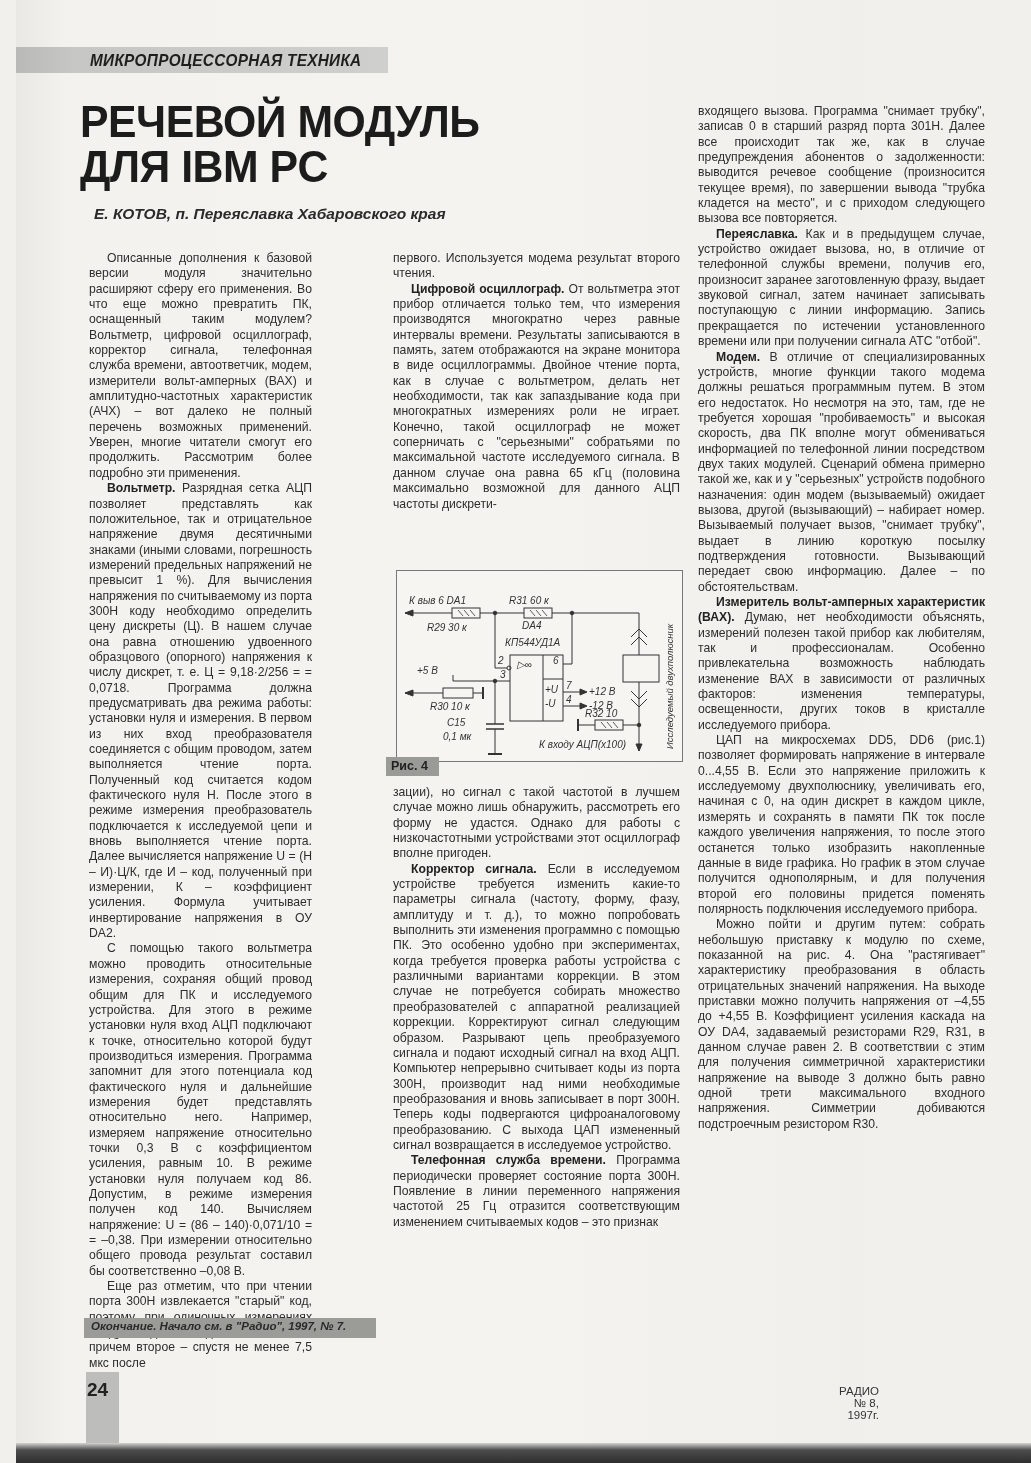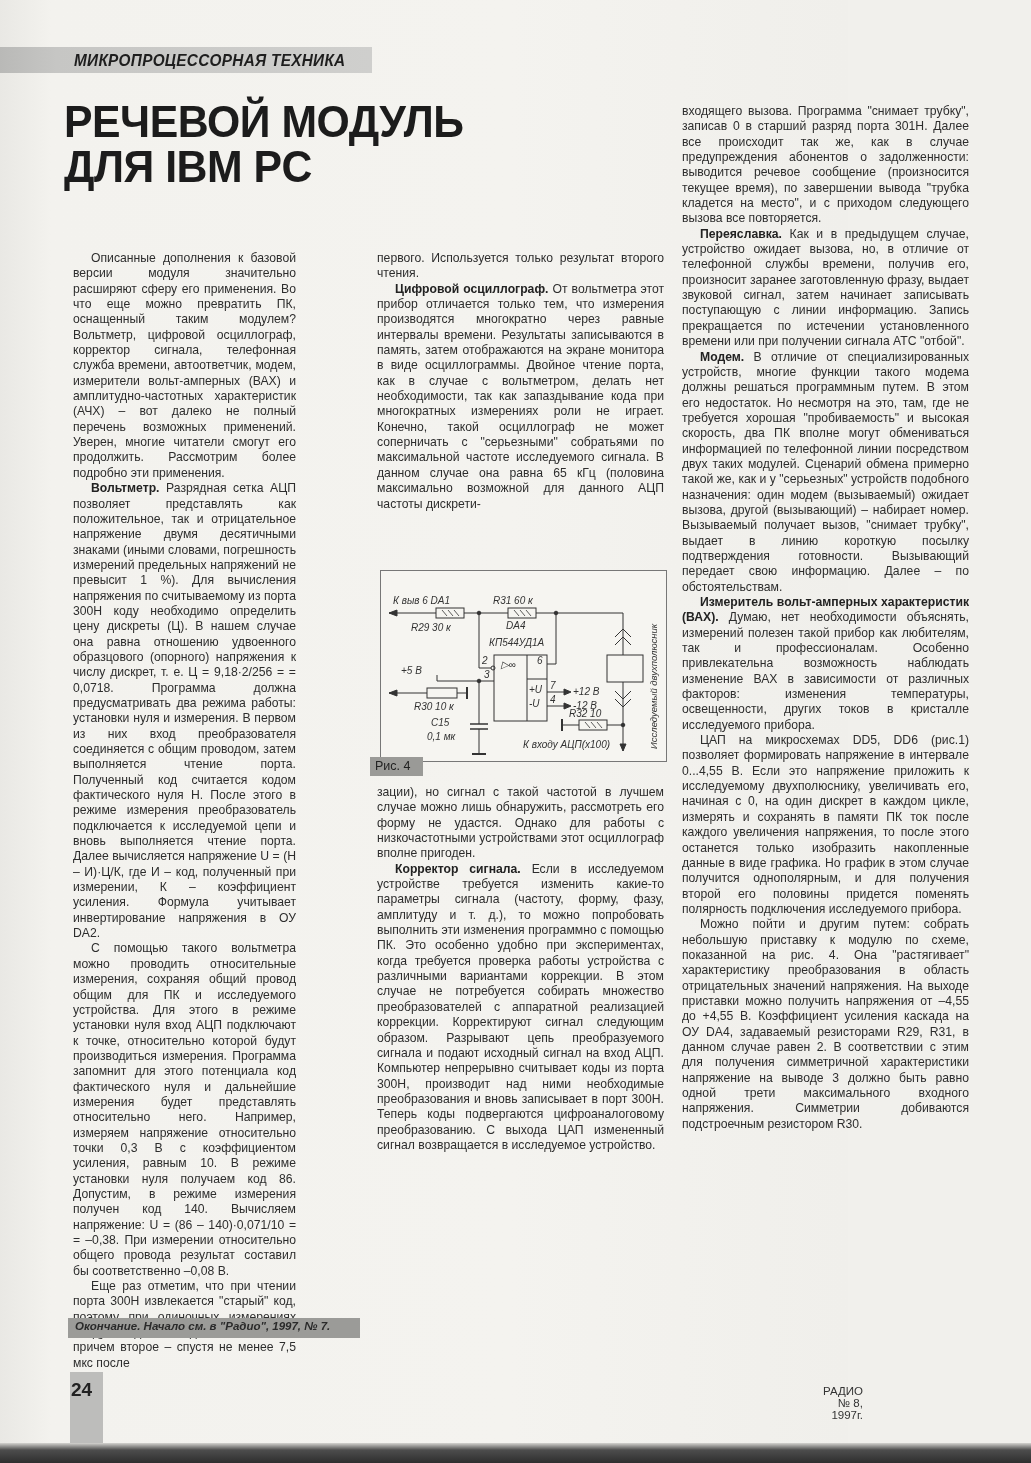--- a/index.html
+++ b/index.html
@@ -1,66 +1,67 @@
 <!DOCTYPE html>
 <html><head>
 <meta charset="utf-8">
 <style>
   html,body{margin:0;padding:0;}
   body{width:1031px;height:1463px;background:#f1f0ec;position:relative;overflow:hidden;font-family:"Liberation Sans",sans-serif;color:#2a2a2a;}
-  .page{position:absolute;left:0;top:0;width:848px;height:1463px;background:linear-gradient(90deg,#e9e8e4 0%,#f3f2ee 6%,#f4f3ef 60%,#f0efeb 100%);}
+  .page{position:absolute;left:16px;top:0;width:848px;height:1463px;background:linear-gradient(90deg,#e9e8e4 0%,#f3f2ee 6%,#f4f3ef 60%,#f0efeb 100%);}
   .rubric-bar{position:absolute;left:0;top:47px;width:372px;height:26px;background:linear-gradient(90deg,#b9b9b7 0%,#c6c6c4 15%,#cfcfcd 100%);}
   .rubric{position:absolute;left:74px;top:51px;font-family:"Liberation Sans",sans-serif;font-weight:bold;font-style:italic;font-size:16.5px;letter-spacing:0.3px;color:#1e1e1e;transform:scaleX(0.93);transform-origin:left top;}
   .title{position:absolute;left:64px;top:99px;font-family:"Liberation Sans",sans-serif;font-weight:bold;font-size:45px;line-height:45px;color:#1c1c1c;letter-spacing:-0.5px;transform:scaleX(0.95);transform-origin:left top;}
   .author{position:absolute;left:78px;top:205px;font-family:"Liberation Sans",sans-serif;font-weight:bold;font-style:italic;font-size:15.5px;color:#2a2a2a;}
   .col{position:absolute;font-size:12.2px;line-height:15.35px;text-align:justify;color:#2d2d2d;}
   .col p{margin:0;text-indent:18px;}
   .col p.noindent{text-indent:0;}
   .col b{color:#222;}
   #col1{left:73px;top:251px;width:223px;}
   #col2{left:377px;top:251px;width:287px;}
   #col2b{left:377px;top:785px;width:287px;}
   #col3{left:682px;top:104px;width:287px;}
   .footnote-bar{position:absolute;left:68px;top:1318px;width:292px;height:20px;background:#9b9b98;}
   .footnote{position:absolute;left:75px;top:1320px;font-size:11.5px;font-weight:bold;font-style:italic;color:#2a2a2a;white-space:nowrap;}
   .figure{position:absolute;left:380px;top:570px;width:285px;height:190px;border:1px solid #777;background:#f6f5f1;}
   .fig-label-bg{position:absolute;left:370px;top:757px;width:53px;height:19px;background:#9a9a97;}
-  .fig-label{position:absolute;left:375px;top:759px;font-weight:normal;font-size:12.5px;color:#222;}
+  .fig-label{position:absolute;left:375px;top:759px;font-weight:bold;font-size:12.5px;color:#222;}
   .page-num-bar{position:absolute;left:70px;top:1372px;width:33px;height:72px;background:#bdbdbb;}
   .page-num{position:absolute;left:71px;top:1379px;font-weight:bold;font-size:19px;color:#222;text-align:right;}
   .mag{position:absolute;left:823px;top:1385px;font-size:11.5px;color:#333;text-align:right;}
   .bottom-edge{position:absolute;left:0;top:1443px;width:1031px;height:20px;background:linear-gradient(180deg,#d4d3cf 0%,#4d4d4d 35%,#2e2e2e 100%);}
   svg text{font-family:"Liberation Sans",sans-serif;font-style:italic;}
 </style>
 </head>
 <body>
 
 <div class="page">
 
   <div class="rubric-bar"></div>
   <div class="rubric">МИКРОПРОЦЕССОРНАЯ ТЕХНИКА</div>
 
   <div class="title">
     <div>РЕЧЕВОЙ МОДУЛЬ</div>
     <div>ДЛЯ IBM PC</div>
   </div>
 
+  <div class="author">Е. КОТОВ, п. Переяславка Хабаровского края</div>
 
   <div class="col" id="col1">
     <p>Описанные дополнения к базовой версии модуля значительно расширяют сферу его применения. Во что еще можно превратить ПК, оснащенный таким модулем? Вольтметр, цифровой осциллограф, корректор сигнала, телефонная служба времени, автоответчик, модем, измерители вольт-амперных (ВАХ) и амплитудно-частотных характеристик (АЧХ) – вот далеко не полный перечень возможных применений. Уверен, многие читатели смогут его продолжить. Рассмотрим более подробно эти применения.</p>
     <p><b>Вольтметр.</b><span> Разрядная сетка АЦП позволяет представлять как положительное, так и отрицательное напряжение двумя десятичными знаками (иными словами, погрешность измерений предельных напряжений не превысит 1 %). Для вычисления напряжения по считываемому из порта 300Н коду необходимо определить цену дискреты (Ц). В нашем случае она равна отношению удвоенного образцового (опорного) напряжения к числу дискрет, т. е. Ц = 9,18·2/256 = = 0,0718. Программа должна предусматривать два режима работы: установки нуля и измерения. В первом из них вход преобразователя соединяется с общим проводом, затем выполняется чтение порта. Полученный код считается кодом фактического нуля Н. После этого в режиме измерения преобразователь подключается к исследуемой цепи и вновь выполняется чтение порта. Далее вычисляется напряжение U = (Н – И)·Ц/К, где И – код, полученный при измерении, К – коэффициент усиления. Формула учитывает инвертирование напряжения в ОУ DA2.</span></p>
     <p>С помощью такого вольтметра можно проводить относительные измерения, сохраняя общий провод общим для ПК и исследуемого устройства. Для этого в режиме установки нуля вход АЦП подключают к точке, относительно которой будут производиться измерения. Программа запомнит для этого потенциала код фактического нуля и дальнейшие измерения будет представлять относительно него. Например, измеряем напряжение относительно точки 0,3 В с коэффициентом усиления, равным 10. В режиме установки нуля получаем код 86. Допустим, в режиме измерения получен код 140. Вычисляем напряжение: U = (86 – 140)·0,071/10 = = –0,38. При измерении относительно общего провода результат составил бы соответственно –0,08 В.</p>
     <p>Еще раз отметим, что при чтении порта 300Н извлекается "старый" код, поэтому при одиночных измерениях следует делать двойное чтение, причем второе – спустя не менее 7,5 мкс после</p>
   </div>
 
   <div class="footnote-bar"></div>
   <div class="footnote">Окончание. Начало см. в "Радио", 1997, № 7.</div>
 
   <div class="col" id="col2">
-    <p class="noindent">первого. Используется только результат второго чтения.</p>
+    <p class="noindent">первого. Используется модема результат второго чтения.</p>
     <p><b>Цифровой осциллограф.</b><span> От вольтметра этот прибор отличается только тем, что измерения производятся многократно через равные интервалы времени. Результаты записываются в память, затем отображаются на экране монитора в виде осциллограммы. Двойное чтение порта, как в случае с вольтметром, делать нет необходимости, так как запаздывание кода при многократных измерениях роли не играет. Конечно, такой осциллограф не может соперничать с "серьезными" собратьями по максимальной частоте исследуемого сигнала. В данном случае она равна 65 кГц (половина максимально возможной для данного АЦП частоты дискрети-</span></p>
   </div>
 
   <div class="figure">
     <svg width="285" height="190" viewBox="0 0 285 190" stroke="#333" fill="none" stroke-width="1">
 
       <line x1="8" y1="42" x2="55" y2="42"></line>
       <polygon points="8,42 16,39 16,45" fill="#333"></polygon>
       <rect x="55" y="37" width="28" height="10"></rect>
       <line x1="83" y1="42" x2="127" y2="42"></line>
@@ -152,20 +153,21 @@
         <text x="0" y="0" transform="translate(276,178) rotate(-90)" font-size="9.5">Исследуемый двухполюсник</text>
       </g>
     </svg>
   </div>
   <div class="fig-label-bg"></div>
   <div class="fig-label">Рис. 4</div>
 
   <div class="col" id="col2b">
     <p class="noindent">зации), но сигнал с такой частотой в лучшем случае можно лишь обнаружить, рассмотреть его форму не удастся. Однако для работы с низкочастотными устройствами этот осциллограф вполне пригоден.</p>
     <p><b>Корректор сигнала.</b><span> Если в исследуемом устройстве требуется изменить какие-то параметры сигнала (частоту, форму, фазу, амплитуду и т. д.), то можно попробовать выполнить эти изменения программно с помощью ПК. Это особенно удобно при экспериментах, когда требуется проверка работы устройства с различными вариантами коррекции. В этом случае не потребуется собирать множество преобразователей с аппаратной реализацией коррекции. Корректируют сигнал следующим образом. Разрывают цепь преобразуемого сигнала и подают исходный сигнал на вход АЦП. Компьютер непрерывно считывает коды из порта 300Н, производит над ними необходимые преобразования и вновь записывает в порт 300Н. Теперь коды подвергаются цифроаналоговому преобразованию. С выхода ЦАП измененный сигнал возвращается в исследуемое устройство.</span></p>
+    <p><b>Телефонная служба времени.</b><span> Программа периодически проверяет состояние порта 300Н. Появление в линии переменного напряжения частотой 25 Гц отразится соответствующим изменением считываемых кодов – это признак</span></p>
   </div>
 
   <div class="col" id="col3">
     <p class="noindent">входящего вызова. Программа "снимает трубку", записав 0 в старший разряд порта 301Н. Далее все происходит так же, как в случае предупреждения абонентов о задолженности: выводится речевое сообщение (произносится текущее время), по завершении вывода "трубка кладется на место", и с приходом следующего вызова все повторяется.</p>
     <p><b>Переяславка.</b><span> Как и в предыдущем случае, устройство ожидает вызова, но, в отличие от телефонной службы времени, получив его, произносит заранее заготовленную фразу, выдает звуковой сигнал, затем начинает записывать поступающую с линии информацию. Запись прекращается по истечении установленного времени или при получении сигнала АТС "отбой".</span></p>
     <p><b>Модем.</b><span> В отличие от специализированных устройств, многие функции такого модема должны решаться программным путем. В этом его недостаток. Но несмотря на это, там, где не требуется хорошая "пробиваемость" и высокая скорость, два ПК вполне могут обмениваться информацией по телефонной линии посредством двух таких модулей. Сценарий обмена примерно такой же, как и у "серьезных" устройств подобного назначения: один модем (вызываемый) ожидает вызова, другой (вызывающий) – набирает номер. Вызываемый получает вызов, "снимает трубку", выдает в линию короткую посылку подтверждения готовности. Вызывающий передает свою информацию. Далее – по обстоятельствам.</span></p>
     <p><b>Измеритель вольт-амперных характеристик (ВАХ).</b><span> Думаю, нет необходимости объяснять, измерений полезен такой прибор как любителям, так и профессионалам. Особенно привлекательна возможность наблюдать изменение ВАХ в зависимости от различных факторов: изменения температуры, освещенности, других токов в кристалле исследуемого прибора.</span></p>
     <p>ЦАП на микросхемах DD5, DD6 (рис.1) позволяет формировать напряжение в интервале 0...4,55 В. Если это напряжение приложить к исследуемому двухполюснику, увеличивать его, начиная с 0, на один дискрет в каждом цикле, измерять и сохранять в памяти ПК ток после каждого увеличения напряжения, то после этого останется только изобразить накопленные данные в виде графика. Но график в этом случае получится однополярным, и для получения второй его половины придется поменять полярность подключения исследуемого прибора.</p>
     <p>Можно пойти и другим путем: собрать небольшую приставку к модулю по схеме, показанной на рис. 4. Она "растягивает" характеристику преобразования в область отрицательных значений напряжения. На выходе приставки можно получить напряжения от –4,55 до +4,55 В. Коэффициент усиления каскада на ОУ DA4, задаваемый резисторами R29, R31, в данном случае равен 2. В соответствии с этим для получения симметричной характеристики напряжение на выводе 3 должно быть равно одной трети максимального входного напряжения. Симметрии добиваются подстроечным резистором R30.</p>
   </div>

